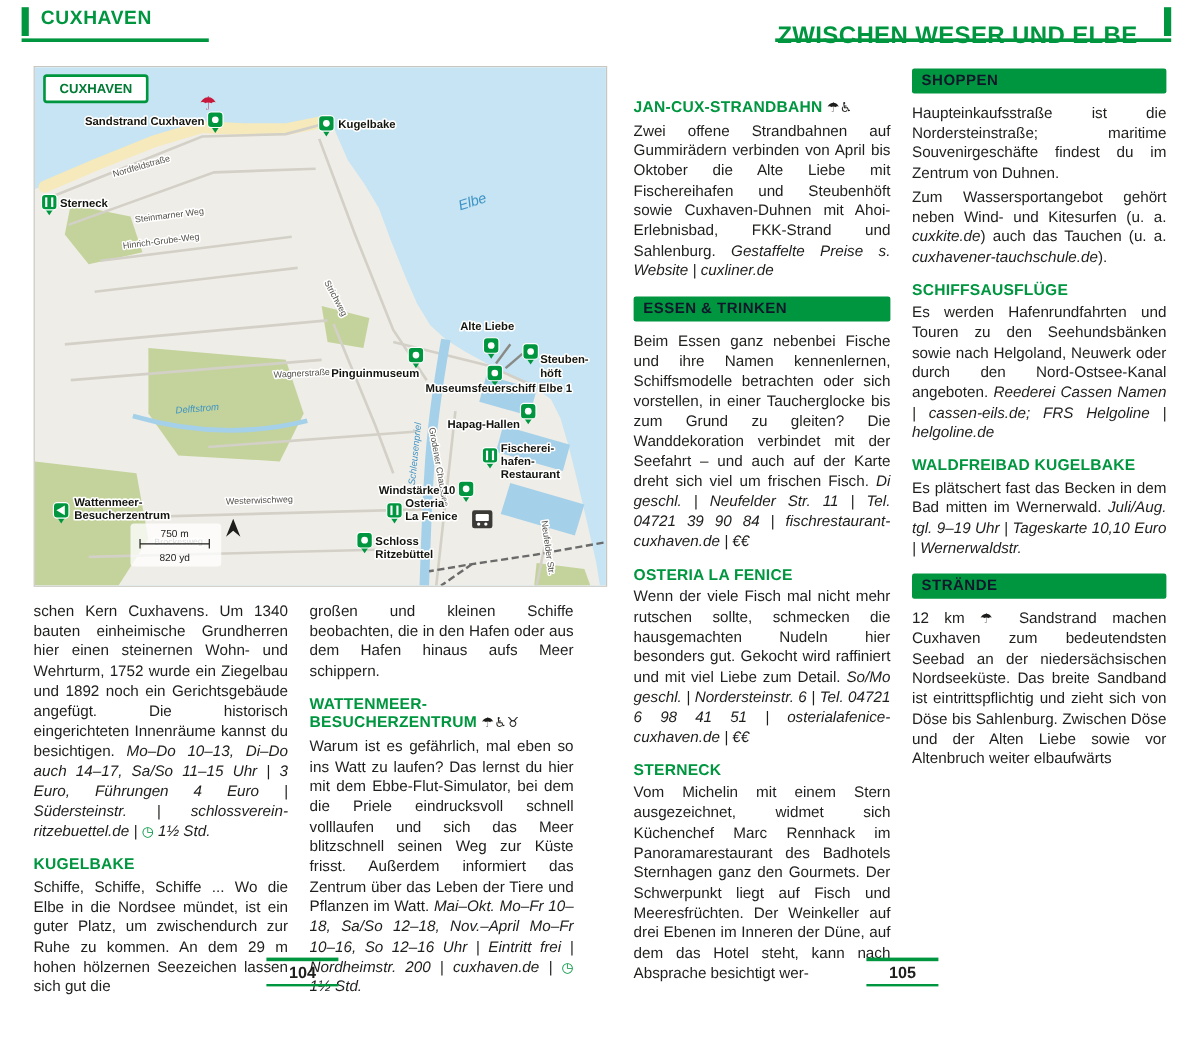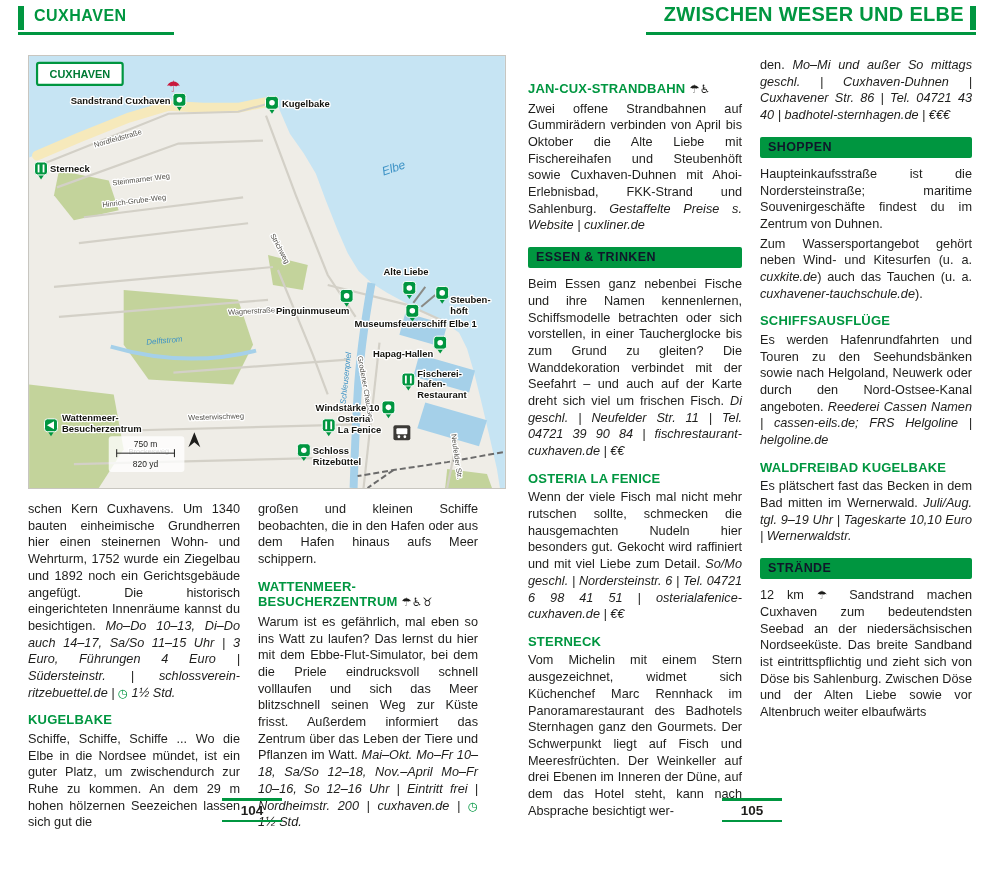--- a/index.html
+++ b/index.html
@@ -6,21 +6,21 @@
   html,body{margin:0;padding:0;}
   body{width:1000px;height:872px;position:relative;background:#ffffff;
        font-family:"Liberation Sans",sans-serif;color:var(--ink);}
   .page{position:absolute;inset:0;overflow:hidden;background:#fff;}
 
   
   .hdr-bar{position:absolute;width:6px;height:24px;background:var(--green);top:6px;}
   .hdr-title-left{position:absolute;left:34px;top:7px;font-size:16px;font-weight:bold;
        color:var(--green);letter-spacing:.5px;margin:0;}
   .hdr-title-right{position:absolute;right:36px;top:3px;font-size:20px;font-weight:bold;
-       color:var(--green);letter-spacing:.3px;margin:0;}
+       color:var(--green);letter-spacing:.3px;margin:16px;}
   .hdr-rule{position:absolute;height:2.5px;background:var(--green);top:32px;}
 
   
   .map-wrap{position:absolute;left:28px;top:55px;width:478px;height:434px;
        border:1px solid #c8c6c0;box-sizing:border-box;}
   .map-wrap svg{display:block;font-family:"Liberation Sans","DejaVu Sans",sans-serif;}
 
   
   .col{position:absolute;font-size:12.7px;line-height:16.7px;text-align:justify;}
   .col p{margin:0 0 3px 0;}
@@ -250,21 +250,20 @@
     <p><span>Beim Essen ganz nebenbei Fische und ihre Namen kennenlernen, Schiffsmodelle betrachten oder sich vorstellen, in einer Taucherglocke bis zum Grund zu gleiten? Die Wanddekoration verbindet mit der Seefahrt – und auch auf der Karte dreht sich viel um frischen Fisch. </span><span class="it">Di geschl. | Neufelder Str. 11 | Tel. 04721 39 90 84 | fischrestaurant-cuxhaven.de | €€</span></p>
 
     <h3>OSTERIA LA FENICE</h3>
     <p><span>Wenn der viele Fisch mal nicht mehr rutschen sollte, schmecken die hausgemachten Nudeln hier besonders gut. Gekocht wird raffiniert und mit viel Liebe zum Detail. </span><span class="it">So/Mo geschl. | Nordersteinstr. 6 | Tel. 04721 6 98 41 51 | osterialafenice-cuxhaven.de | €€</span></p>
 
     <h3>STERNECK</h3>
     <p>Vom Michelin mit einem Stern ausgezeichnet, widmet sich Küchenchef Marc Rennhack im Panoramarestaurant des Badhotels Sternhagen ganz den Gourmets. Der Schwerpunkt liegt auf Fisch und Meeresfrüchten. Der Weinkeller auf drei Ebenen im Inneren der Düne, auf dem das Hotel steht, kann nach Absprache besichtigt wer-</p>
   </div>
 
   <div class="col" style="left:760px;top:57px;width:212px;">
-    <p><span>den. </span><span class="it">Mo–Mi und außer So mittags geschl. | Cuxhaven-Duhnen | Cuxhavener Str. 86 | Tel. 04721 43 40 | badhotel-sternhagen.de | €€€</span></p>
 
     <div class="banner">SHOPPEN</div>
     <p>Haupteinkaufsstraße ist die Nordersteinstraße; maritime Souvenirgeschäfte findest du im Zentrum von Duhnen.</p>
 
     <p><span>Zum Wassersportangebot gehört neben Wind- und Kitesurfen (u. a. </span><span class="it">cuxkite.de</span><span>) auch das Tauchen (u. a. </span><span class="it">cuxhavener-tauchschule.de</span><span>).</span></p>
 
     <h3>SCHIFFSAUSFLÜGE</h3>
     <p><span>Es werden Hafenrundfahrten und Touren zu den Seehundsbänken sowie nach Helgoland, Neuwerk oder durch den Nord-Ostsee-Kanal angeboten. </span><span class="it">Reederei Cassen Namen | cassen-eils.de; FRS Helgoline | helgoline.de</span></p>
 
     <h3>WALDFREIBAD KUGELBAKE</h3>

